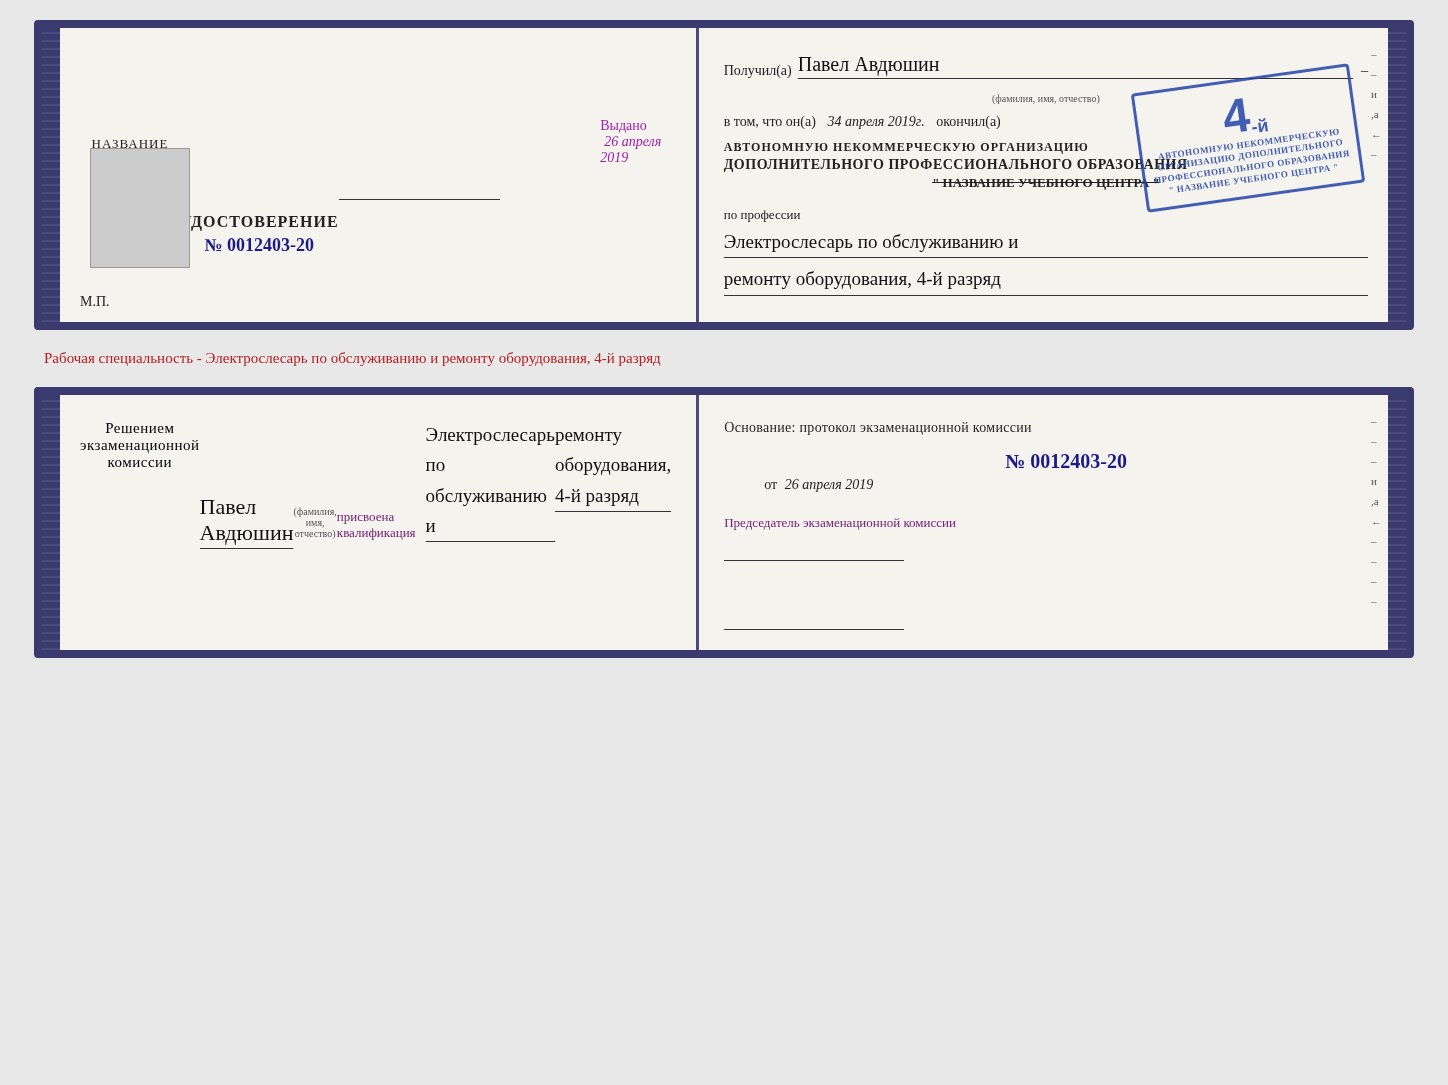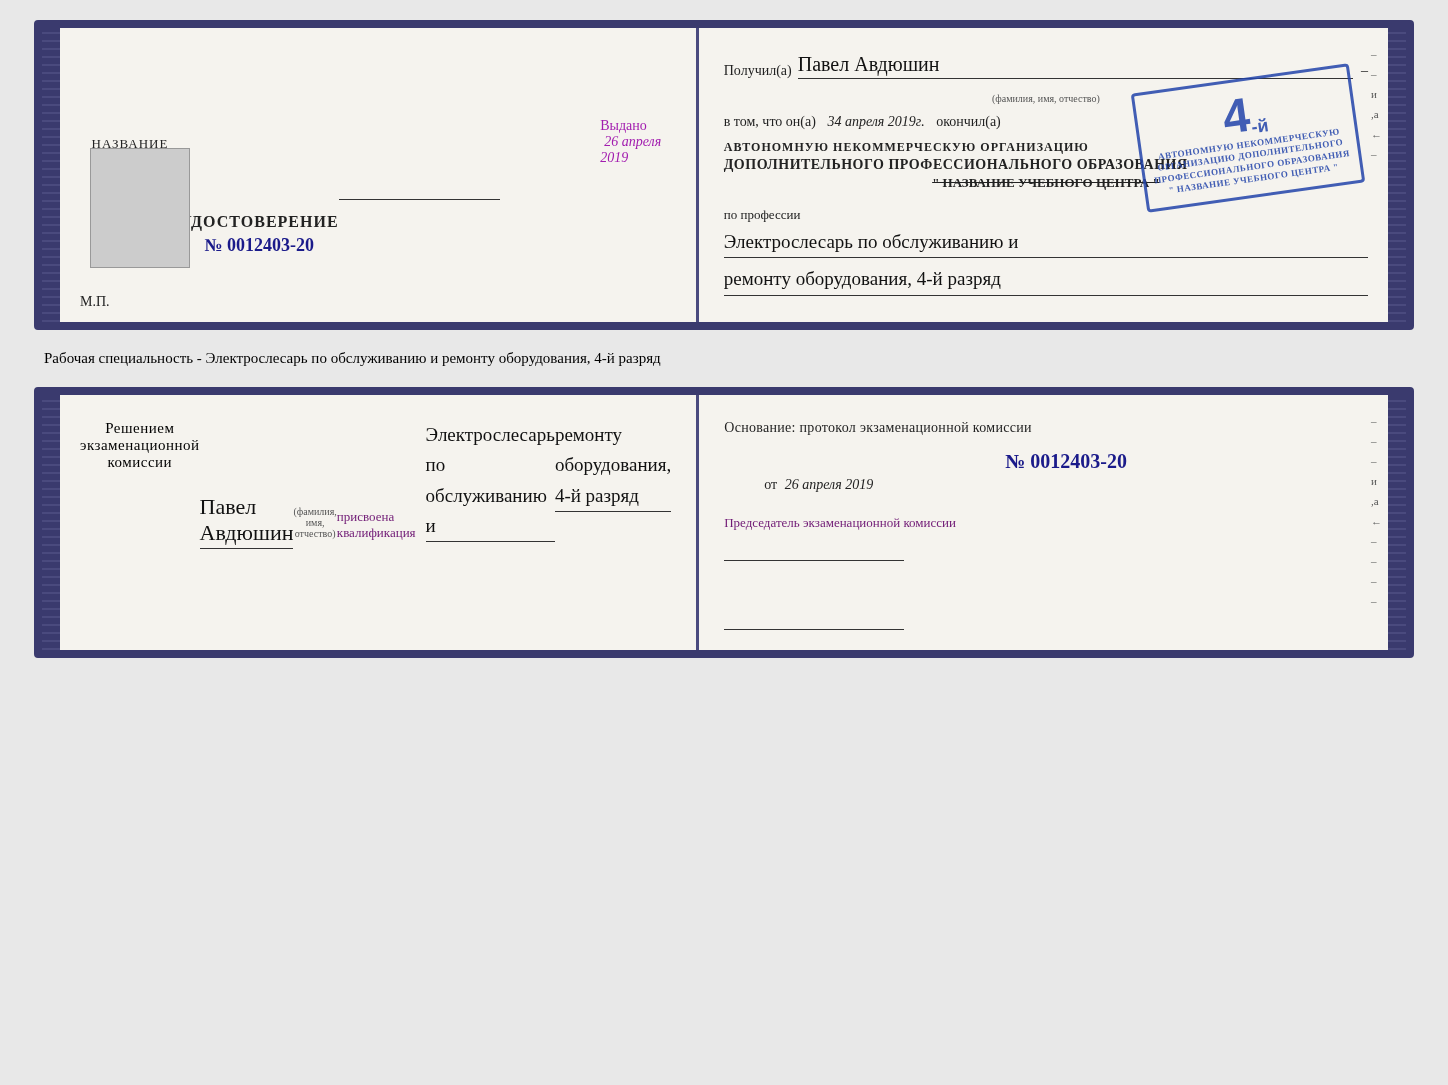--- a/index.html
+++ b/index.html
@@ -203,21 +203,21 @@
       color: #111;
       border-bottom: 1px solid #333;
       margin-bottom: 6px;
       line-height: 1.6;
     }
 
     
     .middle-text {
       width: 1380px;
       font-size: 15px;
-      color: #000000;
+      color: #b91c1c;
       padding: 0 10px;
       line-height: 1.4;
     }
 
     
     .bottom-doc .left-page {
       align-items: flex-start;
       padding: 25px 25px 25px 20px;
     }
 

